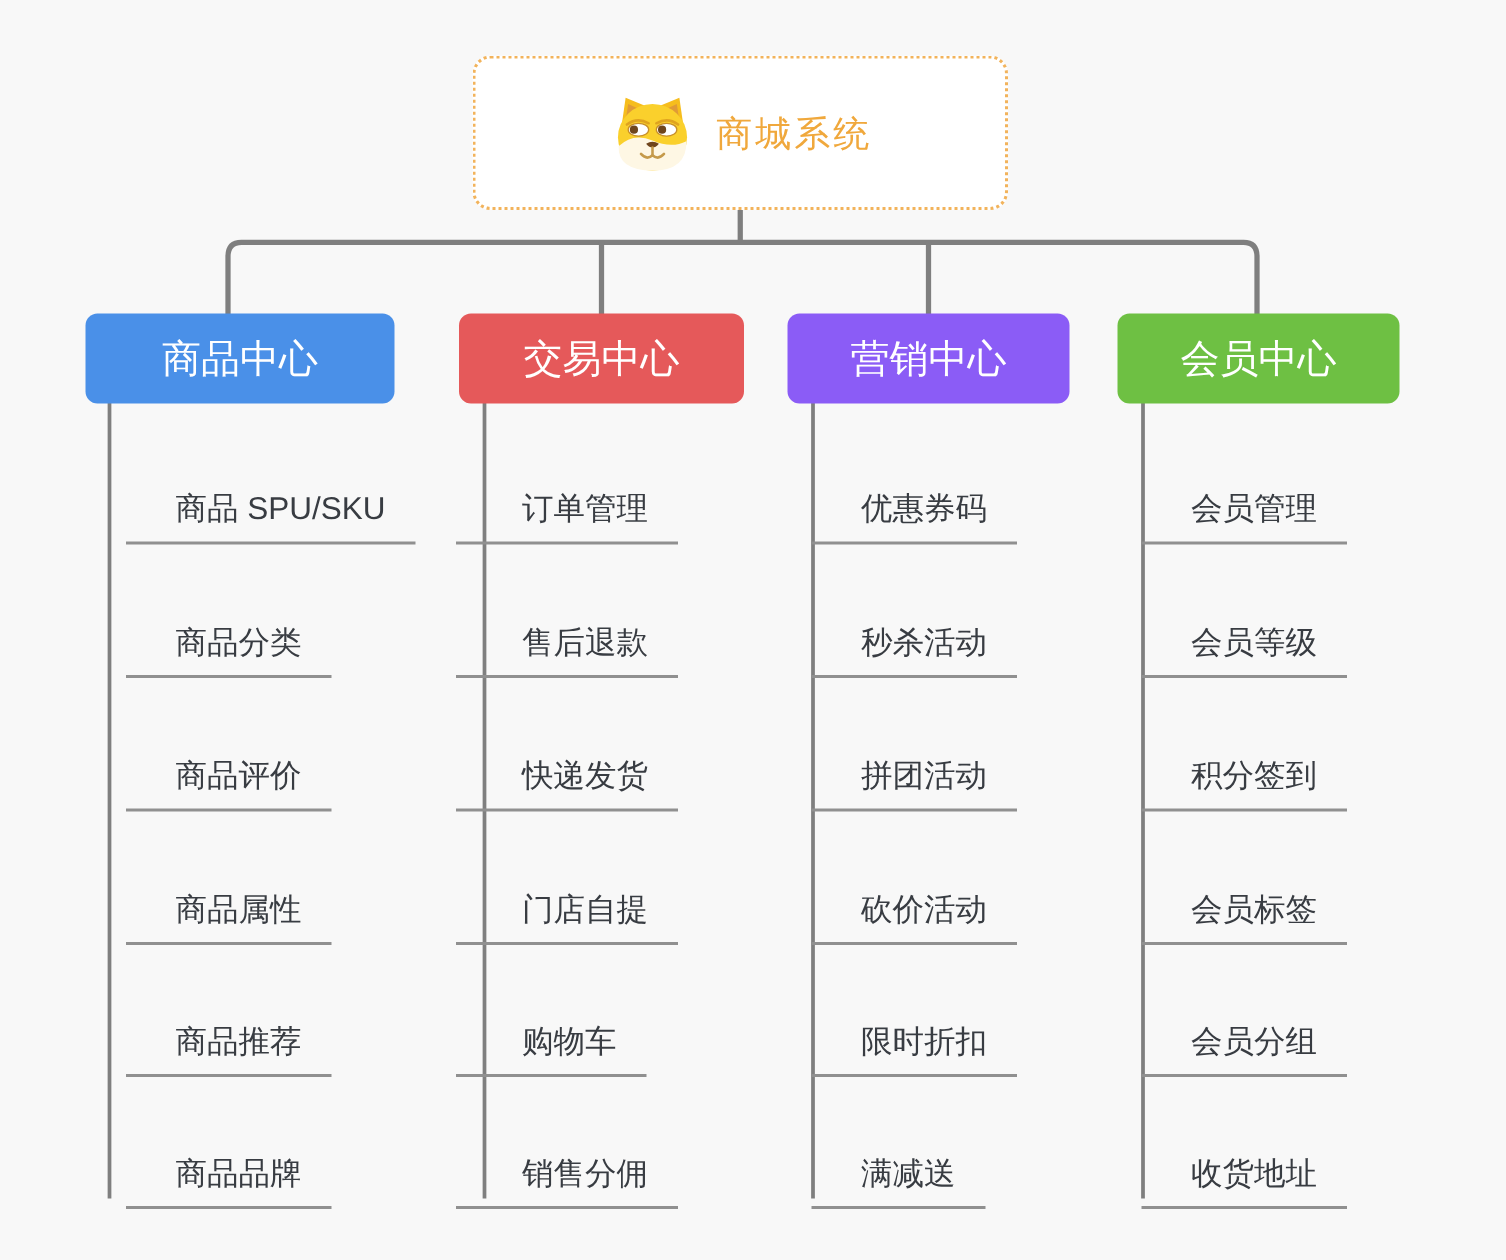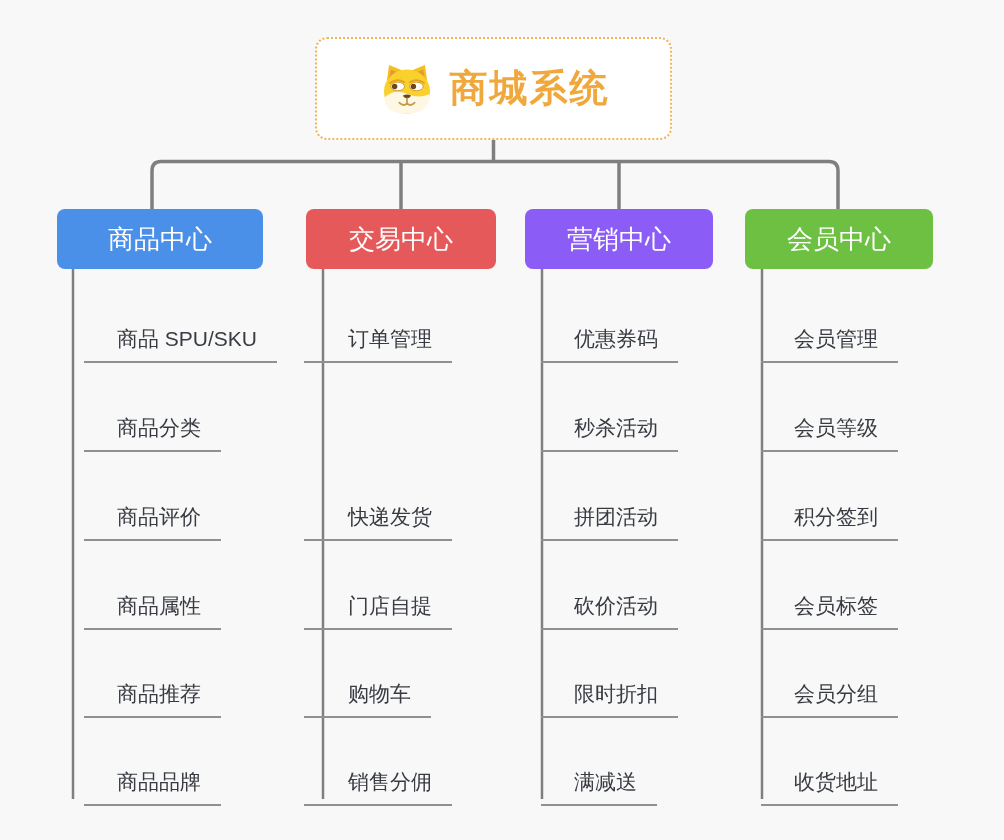--- a/index.html
+++ b/index.html
@@ -21,23 +21,23 @@
   .root-node{
     position:absolute;left:315px;top:37px;width:357px;height:103px;
     background:#ffffff;
     border:2px dotted #F2B35B;
     border-radius:12px;
     box-sizing:border-box;
     display:flex;align-items:center;justify-content:center;gap:14px;
     cursor:pointer;
   }
   .root-label{
-    font-size:38px;
+    font-size:24px;
     letter-spacing:2px;
-    font-weight:700;
+    font-weight:400;
     white-space:nowrap;
   }
   .root-icon{width:58px;height:54px;flex:0 0 auto;}
   
   .branch{
     position:absolute;top:209px;height:60px;
     border-radius:8px;
     color:#ffffff;
     font-size:26px;
     display:flex;align-items:center;justify-content:center;
@@ -122,20 +122,21 @@
   <div class="branch b3" style="background-color: rgb(110, 192, 67);">会员中心</div>
 
   <div class="child c0 r0">商品 SPU/SKU</div>
   <div class="child c0 r1">商品分类</div>
   <div class="child c0 r2">商品评价</div>
   <div class="child c0 r3">商品属性</div>
   <div class="child c0 r4">商品推荐</div>
   <div class="child c0 r5">商品品牌</div>
 
   <div class="child c1 r0">订单管理</div>
+  <div class="child c1 r1">售后退款</div>
   <div class="child c1 r2">快递发货</div>
   <div class="child c1 r3">门店自提</div>
   <div class="child c1 r4">购物车</div>
   <div class="child c1 r5">销售分佣</div>
 
   <div class="child c2 r0">优惠券码</div>
   <div class="child c2 r1">秒杀活动</div>
   <div class="child c2 r2">拼团活动</div>
   <div class="child c2 r3">砍价活动</div>
   <div class="child c2 r4">限时折扣</div>

